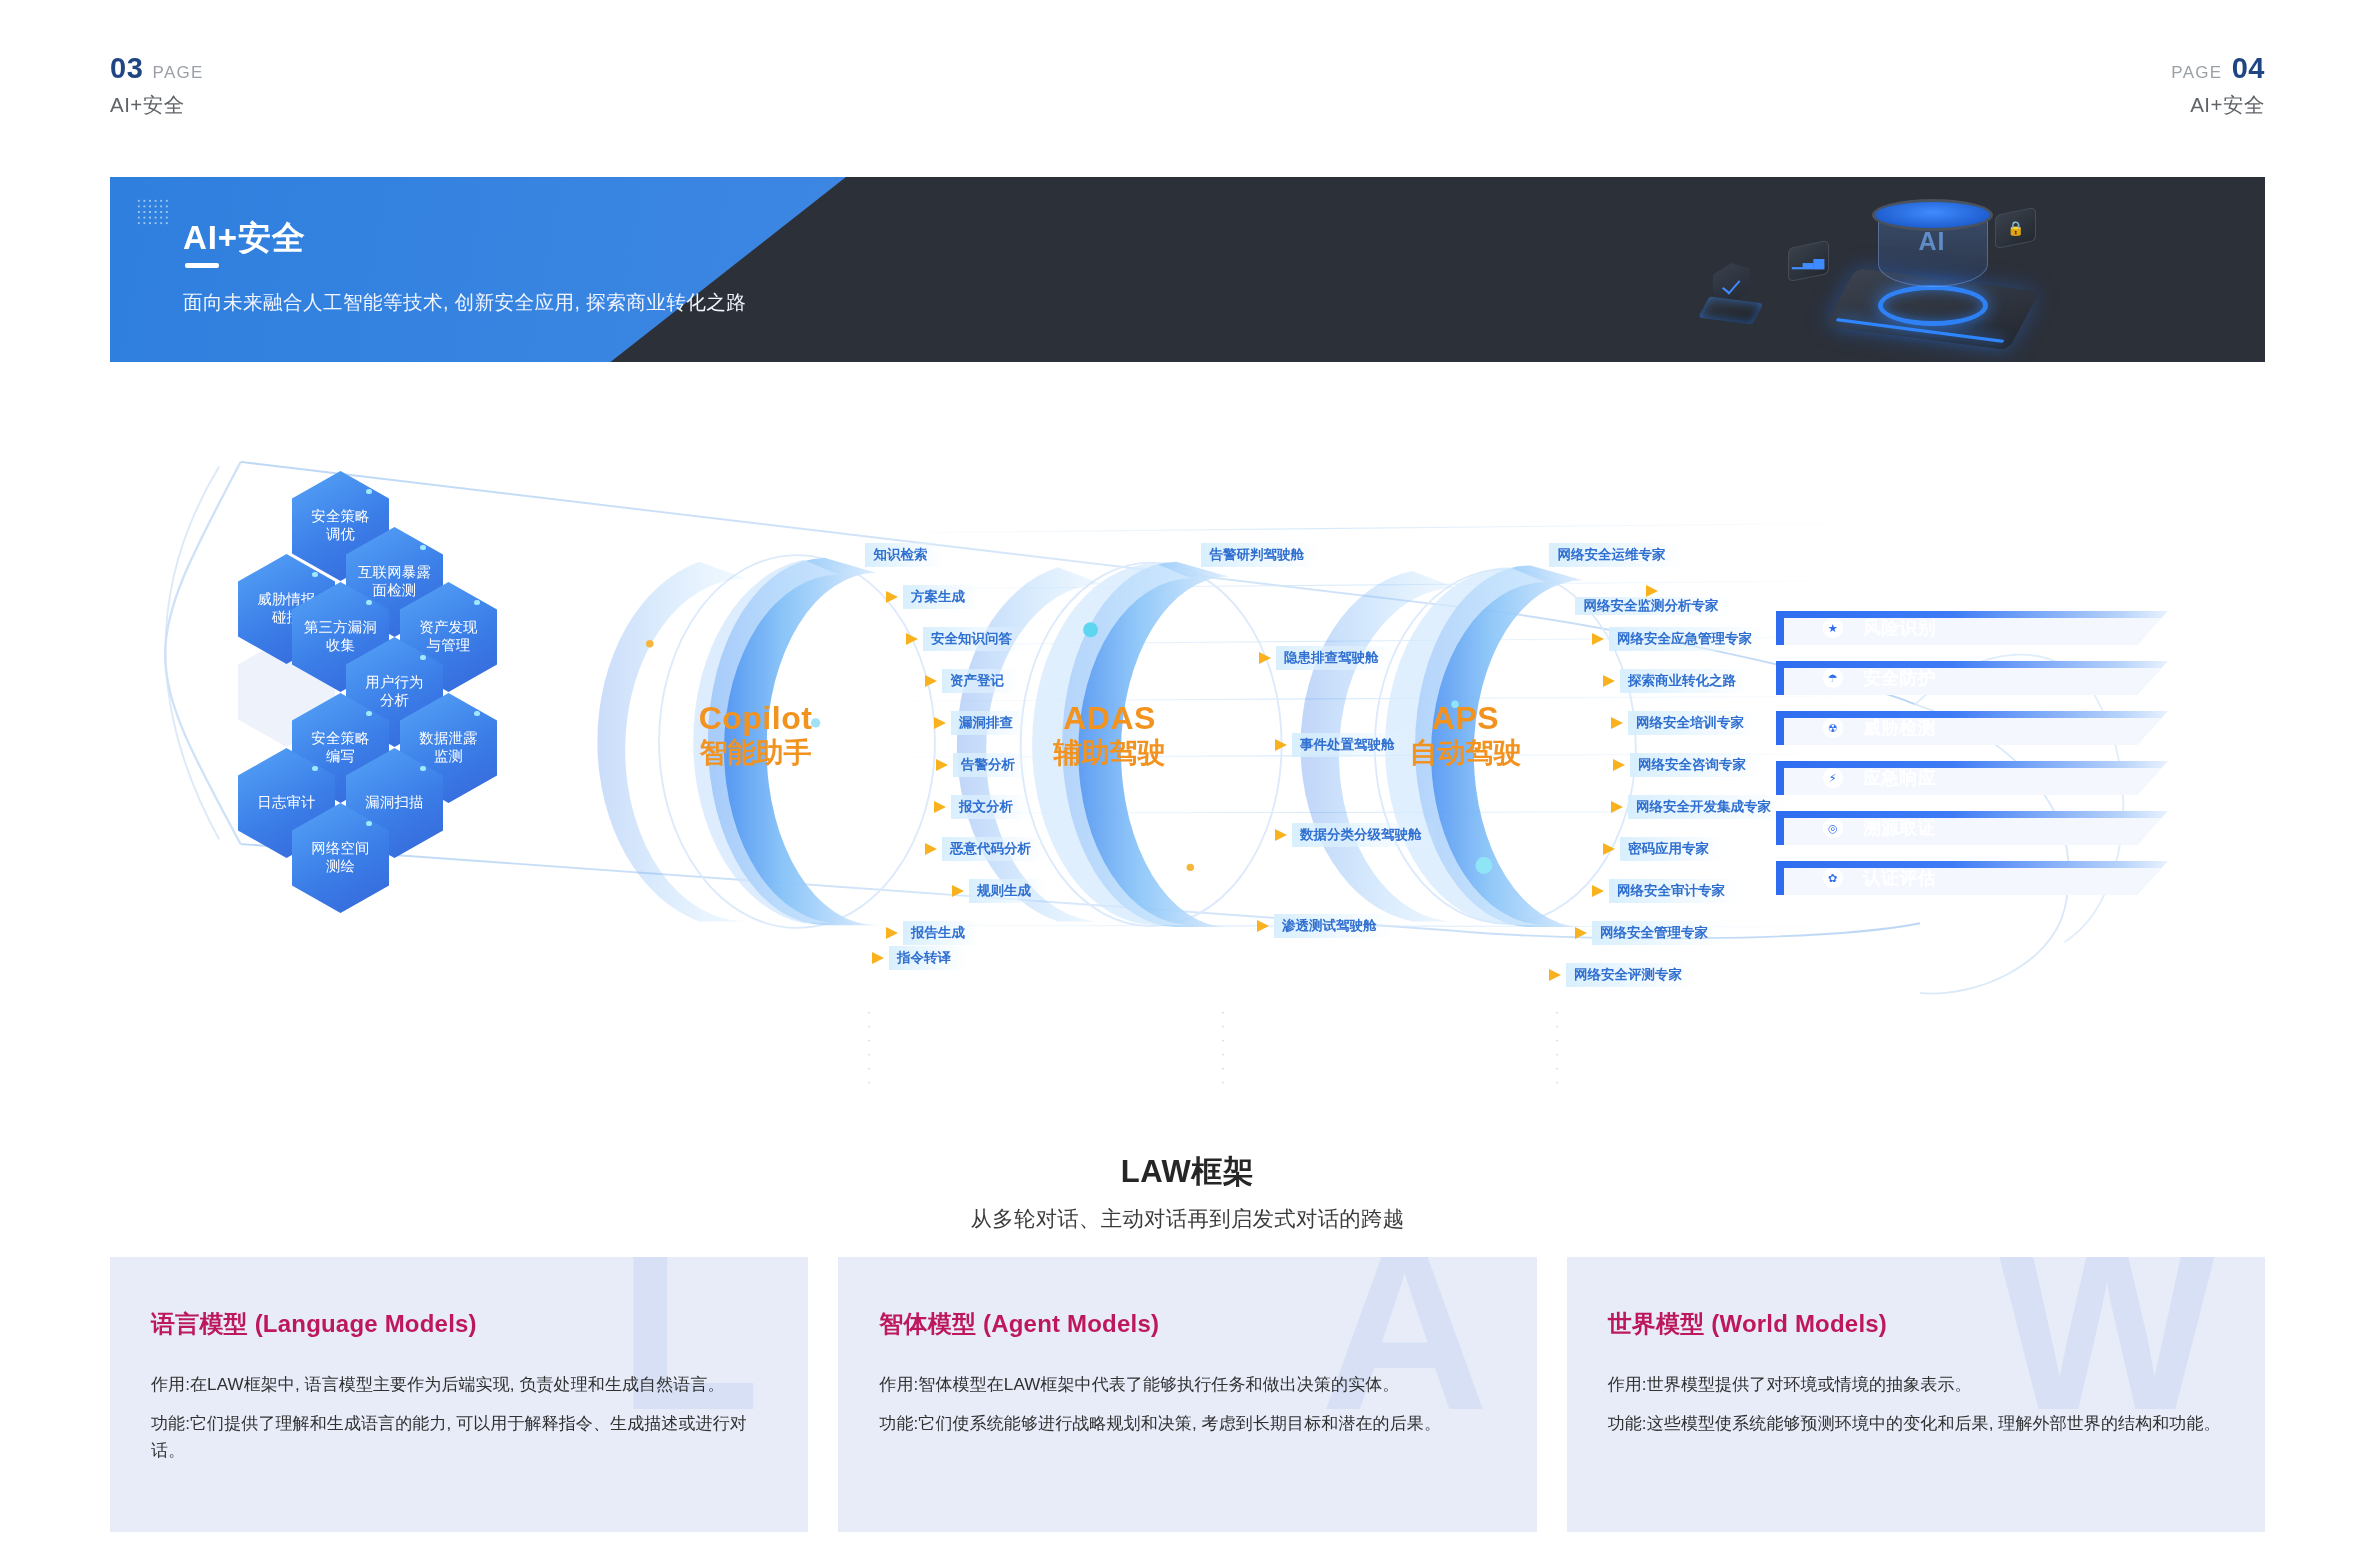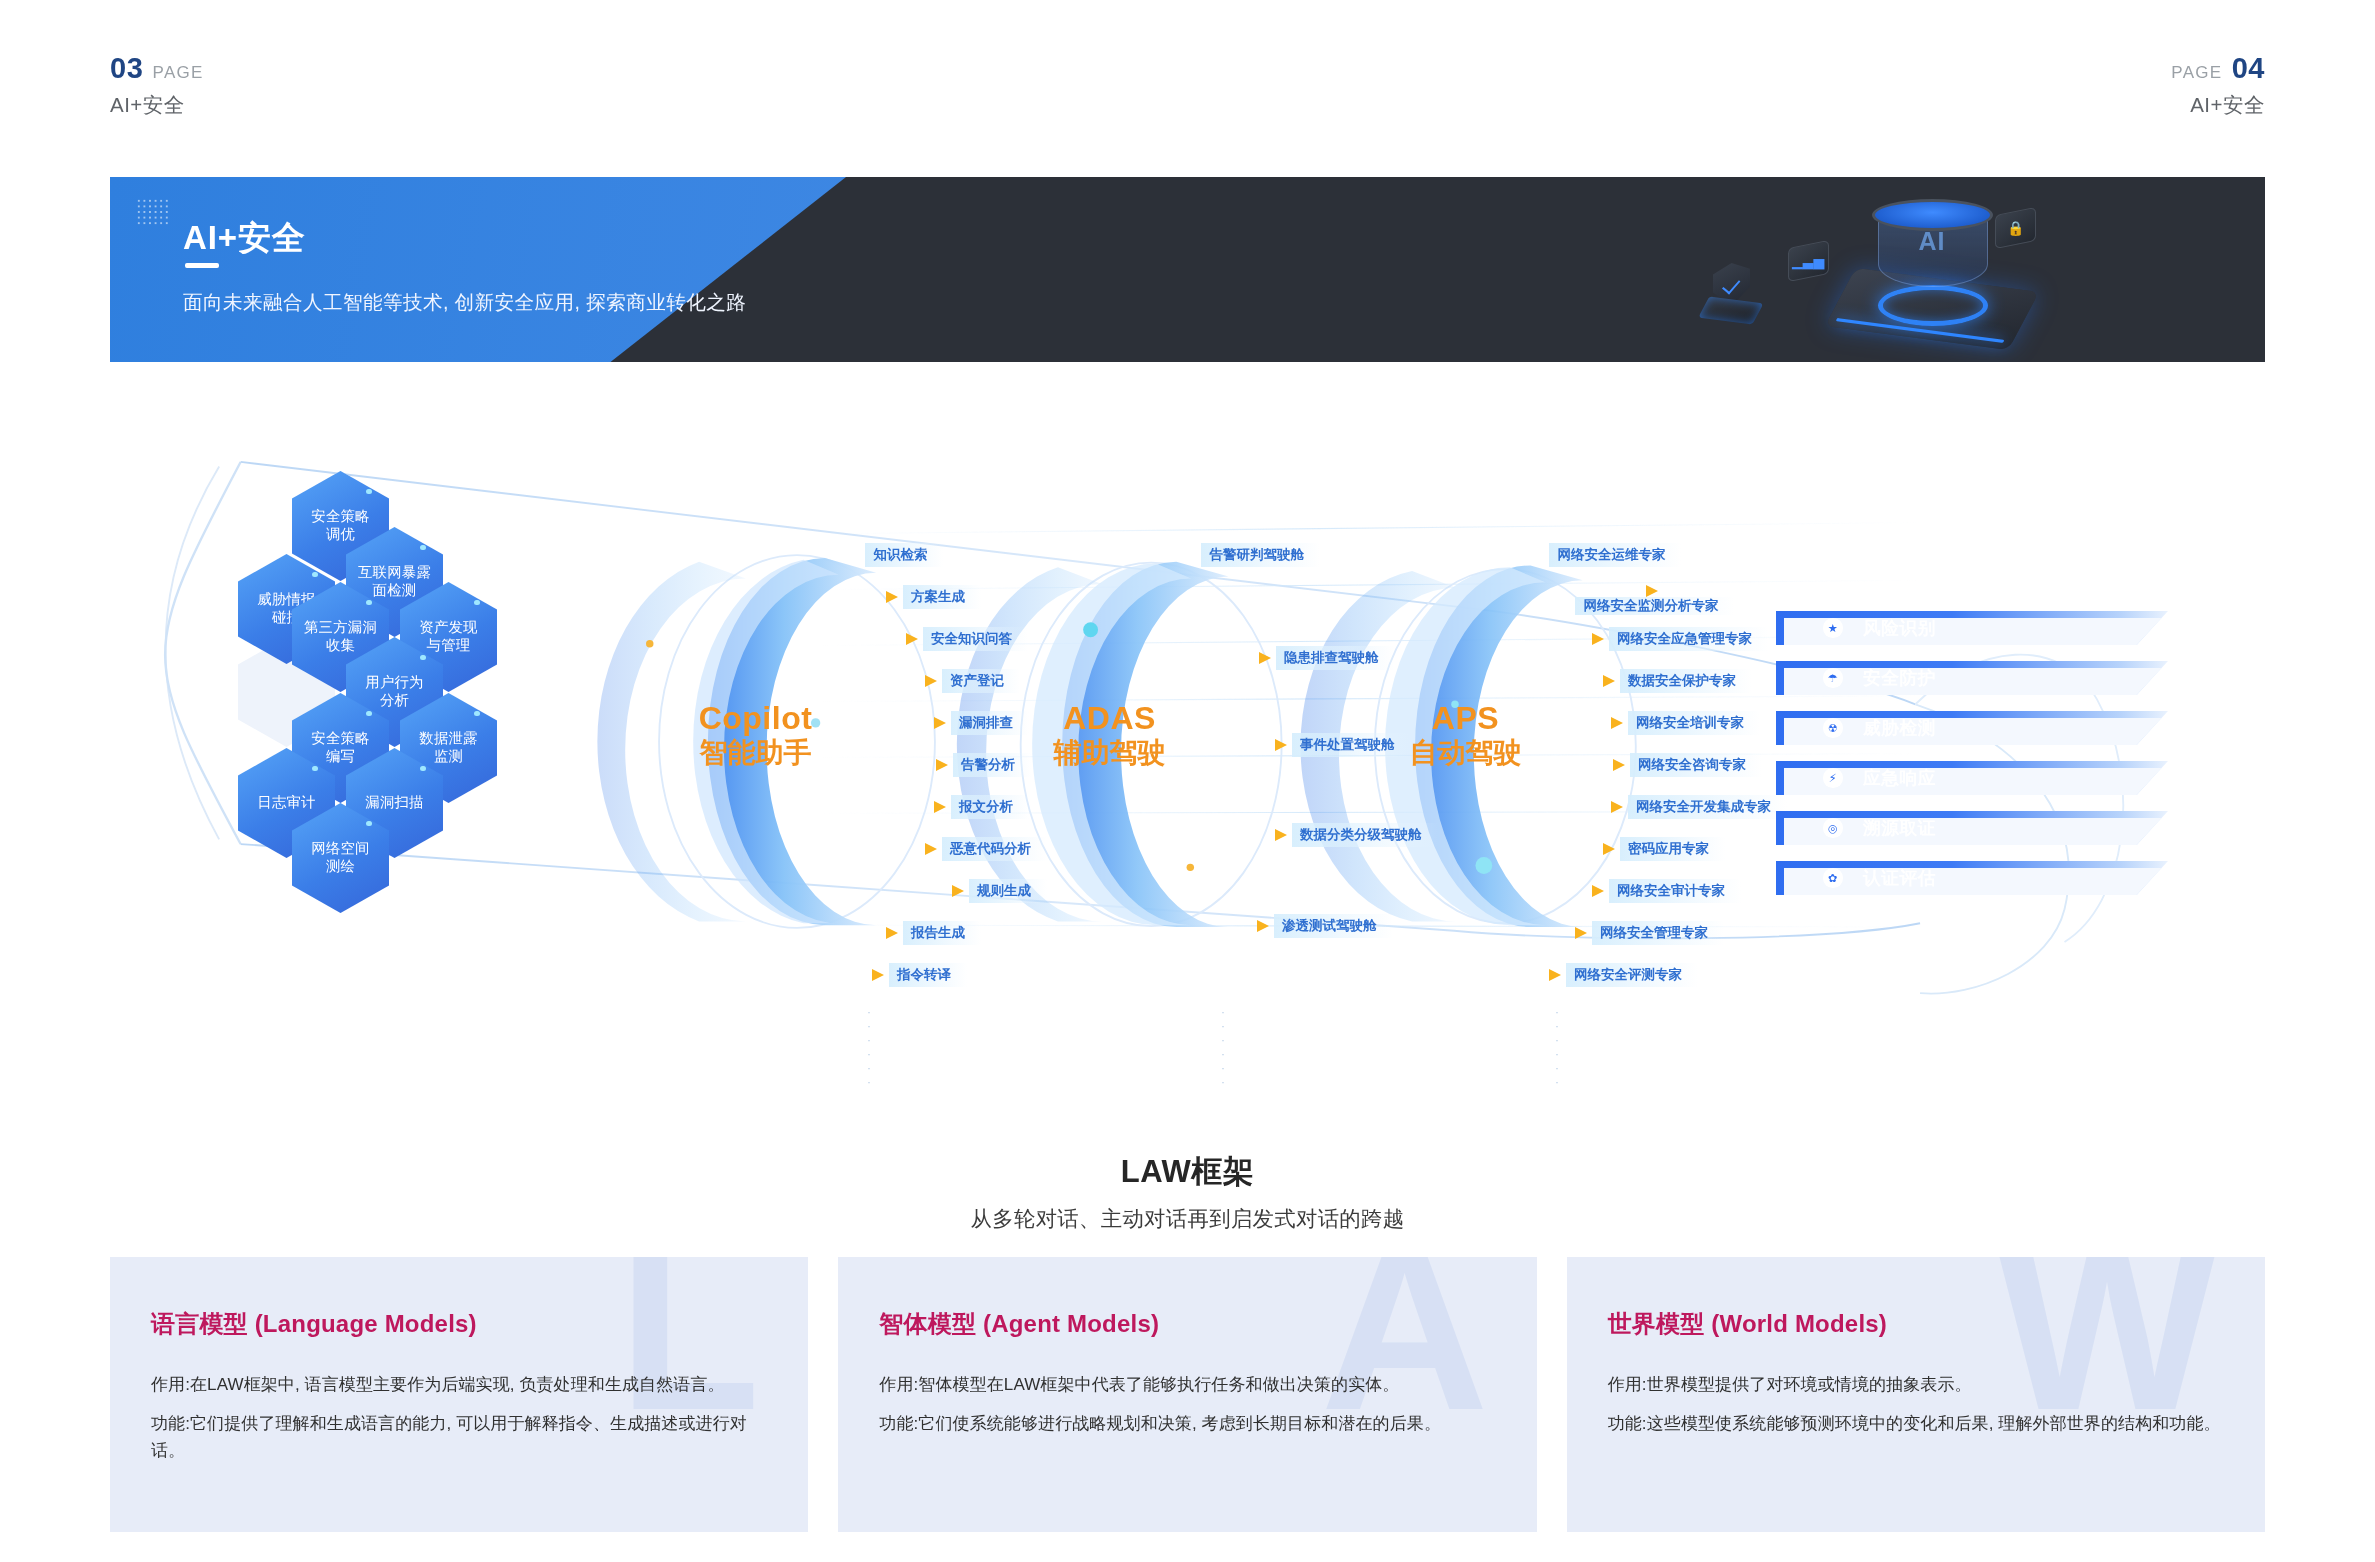--- a/index.html
+++ b/index.html
@@ -432,21 +432,21 @@
           <span class="tbox">恶意代码分析</span>
         </div>
       <div class="tag" style="left:952px;  top:459px;">
           <span class="arrow"></span>
           <span class="tbox">规则生成</span>
         </div>
       <div class="tag" style="left:886px;  top:501px;">
           <span class="arrow"></span>
           <span class="tbox">报告生成</span>
         </div>
-      <div class="tag" style="left:865px;  top:543px;padding-left:7px;">
+      <div class="tag" style="left:865px;  top:526px;padding-left:7px;">
           <span class="arrow"></span>
           <span class="tbox">指令转译</span>
         </div>
       <div class="ell-dots" style="left:867px; top:585px;">· · ·   · · ·</div>
     </div>
 
     <div class="rail">
       <div class="tag nohead" style="left:1201px; top:123px;">
           <span class="tbox">告警研判驾驶舱</span>
         </div>
@@ -476,21 +476,21 @@
       <div class="tag" style="left:1575px; top:165px;flex-direction:column;">
           <span class="arrow"></span>
           <span class="tbox">网络安全监测分析专家</span>
         </div>
       <div class="tag" style="left:1592px; top:207px;">
           <span class="arrow"></span>
           <span class="tbox">网络安全应急管理专家</span>
         </div>
       <div class="tag" style="left:1603px; top:249px;">
           <span class="arrow"></span>
-          <span class="tbox">数据安全保护专家</span>
+          <span class="tbox">探索商业转化之路</span>
         </div>
       <div class="tag" style="left:1611px; top:291px;">
           <span class="arrow"></span>
           <span class="tbox">网络安全培训专家</span>
         </div>
       <div class="tag" style="left:1613px; top:333px;">
           <span class="arrow"></span>
           <span class="tbox">网络安全咨询专家</span>
         </div>
       <div class="tag" style="left:1611px; top:375px;">

